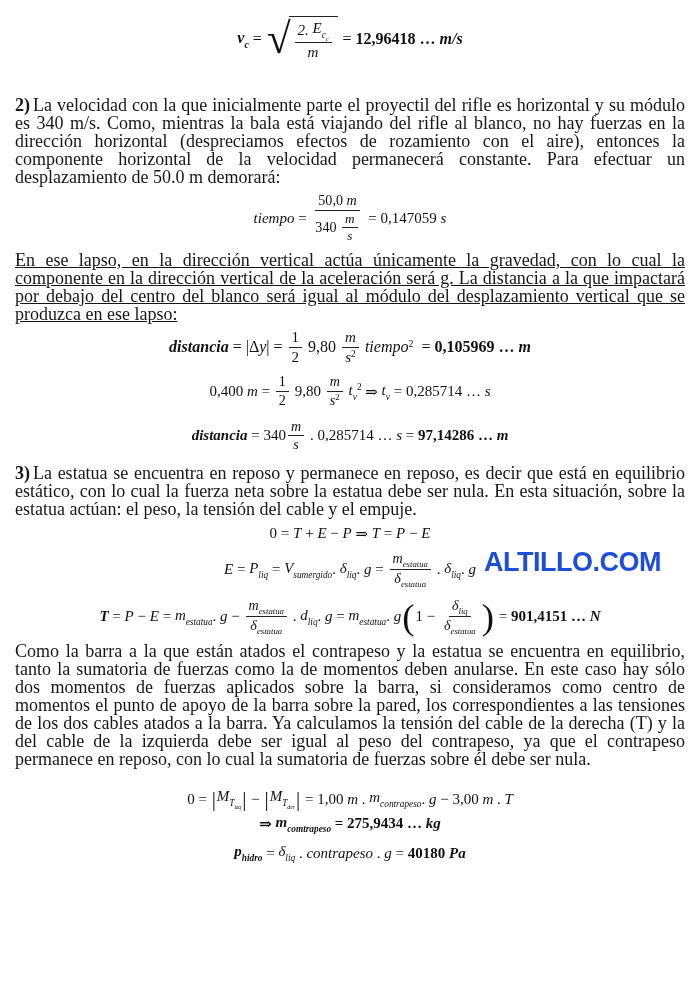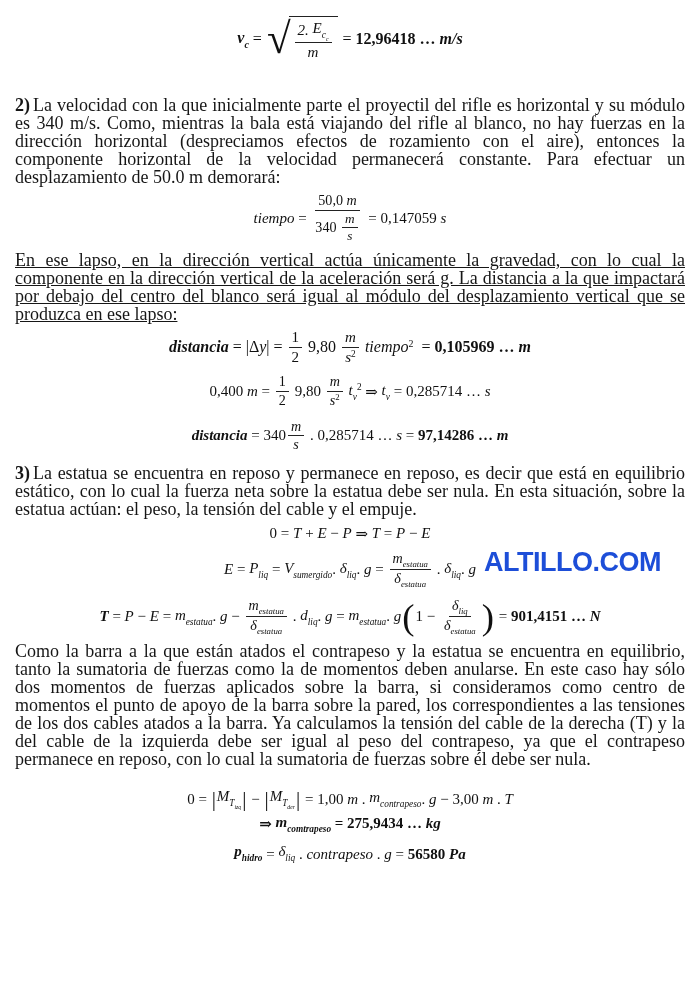--- a/index.html
+++ b/index.html
@@ -45,21 +45,21 @@
   .f-dist2{margin:8px 0 10px;}
   .p3{margin-bottom:2px;}
   .f-eq{margin:7px 0;}
   .p-empuje{margin-bottom:2px;}
   .f-empuje{margin:6px 0 2px;}
   .f-tension{margin:8px 0 6px;}
   .p-barra{margin-bottom:20px;}
   .f-mom{margin:9px 0 0;}
   .f-contra{margin:3px 0 10px;}
   .p-presion{margin-bottom:0;}
-  .f-pres{margin:3px 0 0;align-items:flex-end;}
+  .f-pres{margin:3px 0 0;}
 </style>
 </head>
 <body>
 
 <div class="page">
 
   <div class="formula f-vc">
       <span class="tk bi">v<sub>c</sub></span>
       <span class="tk "> = </span>
       <span class="sqrt">
@@ -321,17 +321,17 @@
 
   <div class="formula f-pres">
       <span class="tk bi">p<sub>hidro</sub></span>
       <span class="tk "> = </span>
       <span class="tk i">δ<sub>liq</sub></span>
       <span class="tk "> . </span>
       <span class="tk i">contrapeso</span>
       <span class="tk "> . </span>
       <span class="tk i">g</span>
       <span class="tk "> = </span>
-      <span class="tk b">56580 </span>
+      <span class="tk b">40180 </span>
       <span class="tk bi">Pa</span>
     </div>
 
 </div>
 
 </body></html>

